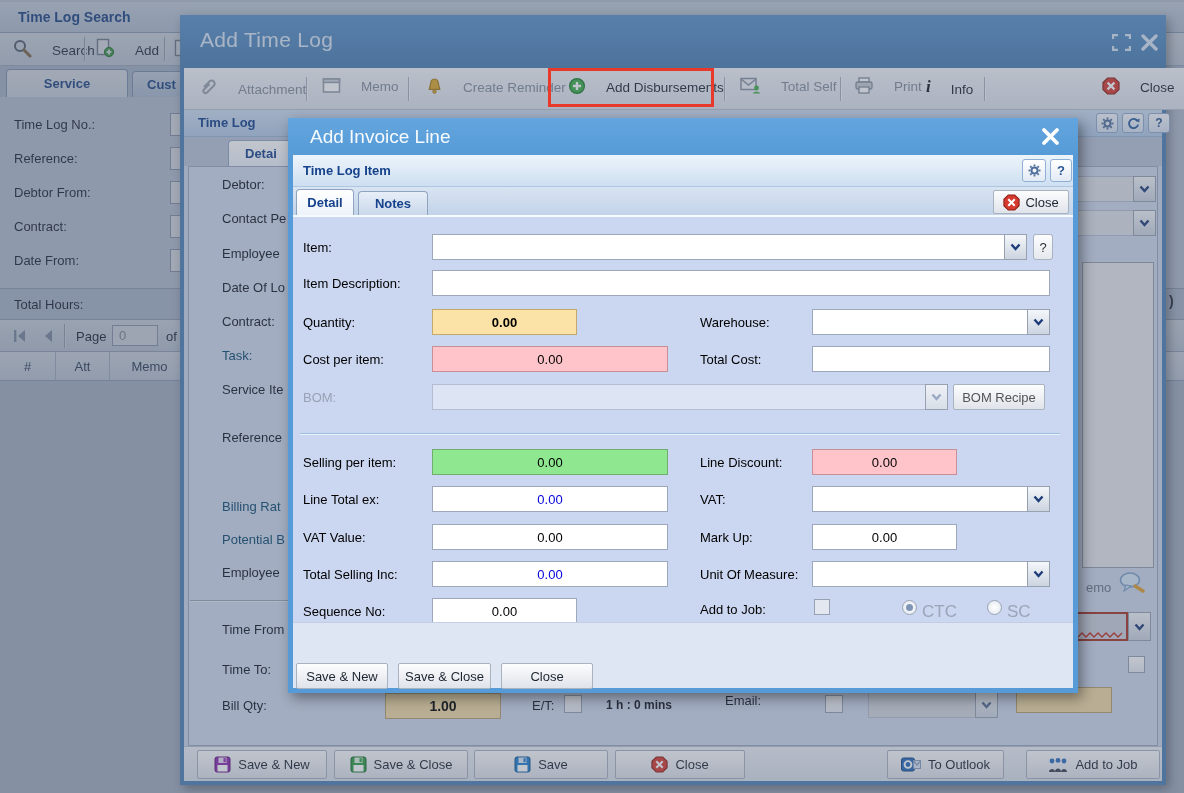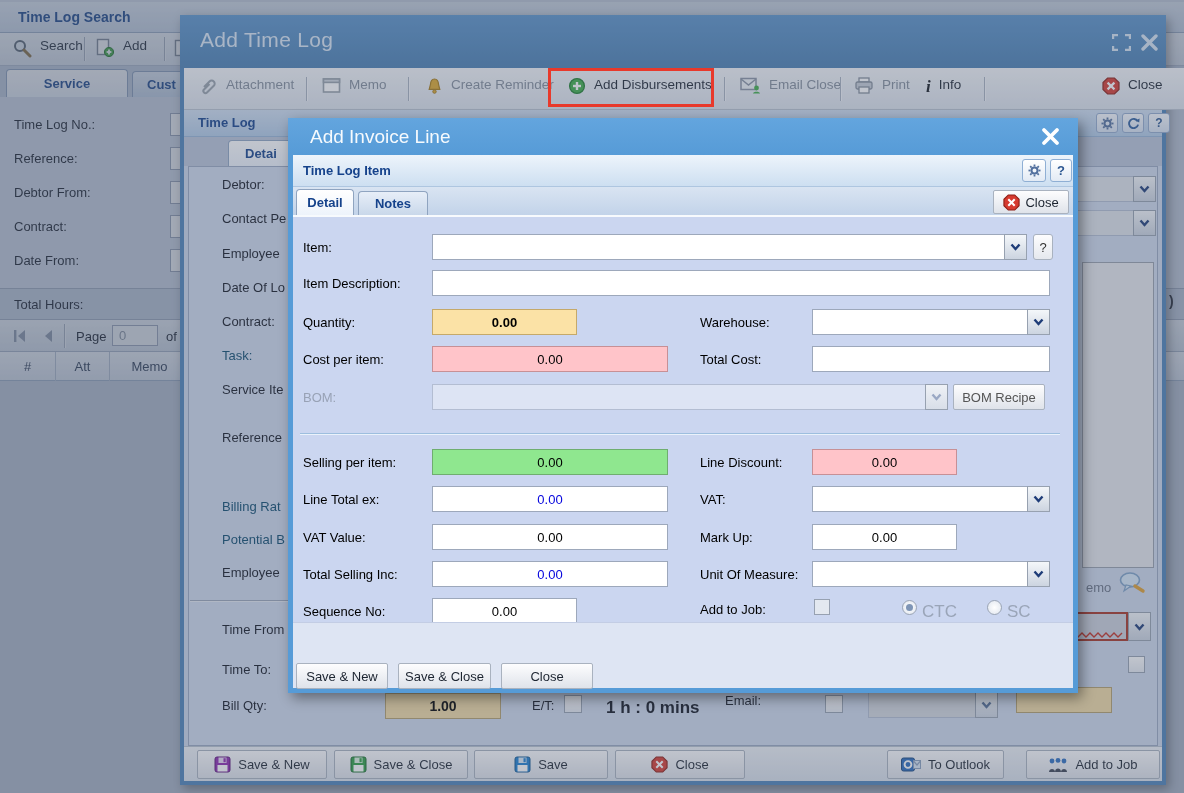--- a/index.html
+++ b/index.html
@@ -23,21 +23,21 @@
   .inp.disabled{background:#dde4f4;border-color:#b3bdd2}
   .dd-btn{position:absolute;background:linear-gradient(#f4f7fa,#ccd4e0);border:1px solid #97a1b0;
           display:flex;align-items:center;justify-content:center}
   .tab{position:absolute;border:1px solid #8fa4c0;border-bottom:none;border-radius:4px 4px 0 0;
        background:linear-gradient(#e7eef8,#c9d8ea);display:flex;align-items:center;justify-content:center;
        font-weight:bold;color:var(--header_text_blue,#15428b);font-size:13px;white-space:nowrap}
   .tab.active{background:linear-gradient(#ffffff,#edf3fb)}
   .btn{position:absolute;display:flex;align-items:center;justify-content:center;gap:7px;
        background:linear-gradient(#fdfdfe,#dfe3ea);border:1px solid #a9b2bf;border-radius:2px;
        font-size:13px;color:#1c2430;white-space:nowrap}
-  .tool-item{position:absolute;display:flex;align-items:flex-start;gap:8px;font-size:13.5px;color:#838d9b;white-space:nowrap}
+  .tool-item{position:absolute;display:flex;align-items:flex-end;gap:20px;font-size:13.5px;color:#838d9b;white-space:nowrap}
   .tool-item.dark{color:#1c2430}
   .tool-sep{position:absolute;width:0;height:24px;border-left:1px solid #a8b1bf;border-right:1px solid #f2f5f9}
   .mini-btn{position:absolute;background:linear-gradient(#f6f9fd,#d7e2f1);border:1px solid #93abce;border-radius:3px;
             display:flex;align-items:center;justify-content:center;font-size:12px;font-weight:bold;color:#2c5791}
   .chk{position:absolute;background:linear-gradient(#ffffff,#e7ebf2);border:1px solid #97a1b1}
   .radio{position:absolute;width:15px;height:15px;border-radius:50%;border:1px solid #9aa4b4;
          background:radial-gradient(#ffffff,#dfe5ee)}
   .radio.sel::after{content:"";position:absolute;left:3px;top:3px;width:7px;height:7px;border-radius:50%;background:#7e95b6}
   .radio-lbl{position:absolute;font-size:17px;color:#9aa5b8;white-space:nowrap}
 
@@ -247,21 +247,21 @@
       <div class="tool-sep" style="left:540px;top:9px"></div>
       <div class="tool-item" style="left:556px;top:9px">
         <span>
           <svg width="21" height="17" viewBox="0 0 21 17">
               <rect x="1" y="1.5" width="15" height="11" fill="#eef2f6" stroke="#8a94a4" stroke-width="1.5"></rect>
               <polyline points="1,2 8.5,8 16,2" fill="none" stroke="#8a94a4" stroke-width="1.5"></polyline>
               <circle cx="16.5" cy="11" r="2.4" fill="#3fae49"></circle>
               <path d="M13 16.5 c0-2.4 7-2.4 7 0 Z" fill="#3fae49"></path>
             </svg>
         </span>
-        <span>Email Close</span>
+        <span>Total Self</span>
       </div>
       <div class="tool-sep" style="left:656px;top:9px"></div>
       <div class="tool-item" style="left:670px;top:9px">
         <span>
           <svg width="20" height="17" viewBox="0 0 20 17">
               <rect x="5" y="1" width="10" height="4" fill="#fff" stroke="#858f9c" stroke-width="1.3"></rect>
               <rect x="2" y="5" width="16" height="7" rx="1.5" fill="#c7cdd6" stroke="#858f9c" stroke-width="1.3"></rect>
               <rect x="5" y="10" width="10" height="6" fill="#fff" stroke="#858f9c" stroke-width="1.3"></rect>
             </svg>
         </span>
@@ -369,21 +369,21 @@
     <div class="dd-btn" style="left:948px;top:597px;width:23px;height:29px">
       <svg width="11" height="8" viewBox="0 0 11 8">
           <path d="M1.5 1.5 L5.5 6 L9.5 1.5" fill="none" stroke="#1e3c78" stroke-width="2.4"></path>
         </svg>
     </div>
     <div class="chk" style="left:948px;top:641px;width:17px;height:17px"></div>
 
     <div class="inp tan" style="left:205px;top:678px;width:116px;height:26px">1.00</div>
     <span class="lbl" style="left:352px;top:683px">E/T:</span>
     <div class="chk" style="left:384px;top:680px;width:18px;height:18px"></div>
-    <span class="lbl" style="left:426px;top:683px;font-weight:bold;font-size:17px">1 h : 0 mins</span>
+    <span class="lbl" style="left:426px;top:683px;font-weight:bold;font-size:12px">1 h : 0 mins</span>
     <span class="lbl" style="left:545px;top:678px">Email:</span>
     <div class="chk" style="left:645px;top:680px;width:18px;height:18px"></div>
     <div class="inp disabled" style="left:688px;top:677px;width:108px;height:26px;background:#d4d8df"></div>
     <div class="dd-btn" style="left:795px;top:677px;width:23px;height:26px">
       <svg width="11" height="8" viewBox="0 0 11 8">
           <path d="M1.5 1.5 L5.5 6 L9.5 1.5" fill="none" stroke="#546e96" stroke-width="2.4"></path>
         </svg>
     </div>
     <div class="inp tan" style="left:836px;top:672px;width:96px;height:26px"></div>
 

